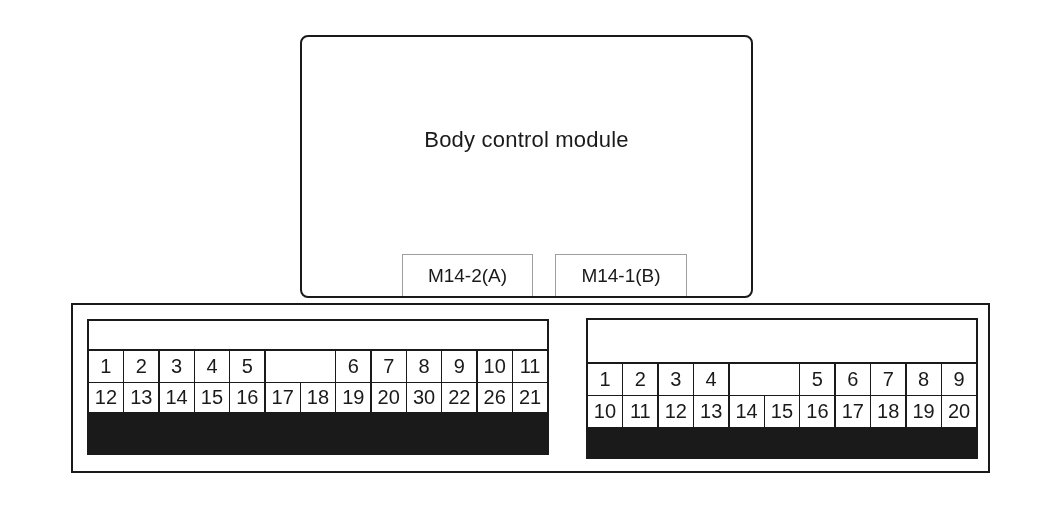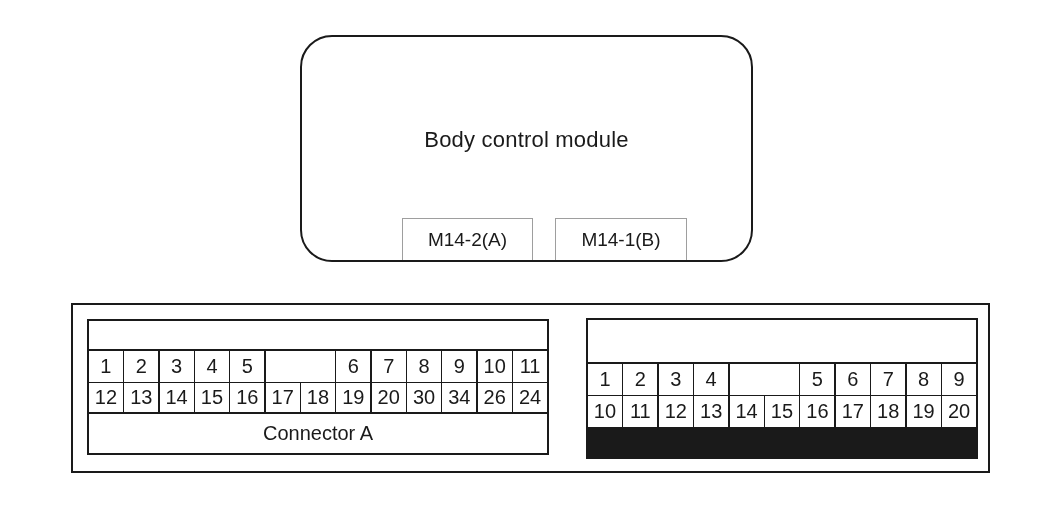--- a/index.html
+++ b/index.html
@@ -16,23 +16,23 @@
     color: #1a1a1a;
     overflow: hidden;
   }
 
   
   .module-box {
     position: absolute;
     left: 300px;
     top: 35px;
     width: 453px;
-    height: 227px;
+    height: 263px;
     border: 2px solid #1a1a1a;
-    border-radius: 32px;
+    border-radius: 8px;
     box-sizing: border-box;
     background: #ffffff;
   }
   .module-title {
     position: absolute;
     left: 0;
     right: 0;
     top: 90px;
     text-align: center;
     font-size: 22px;
@@ -148,25 +148,24 @@
       <div class="pin-cell">12</div>
       <div class="pin-cell">13</div>
       <div class="pin-cell">14</div>
       <div class="pin-cell">15</div>
       <div class="pin-cell">16</div>
       <div class="pin-cell">17</div>
       <div class="pin-cell">18</div>
       <div class="pin-cell">19</div>
       <div class="pin-cell">20</div>
       <div class="pin-cell">30</div>
-      <div class="pin-cell">34</div>
+      <div class="pin-cell">22</div>
       <div class="pin-cell">26</div>
-      <div class="pin-cell">24</div>
+      <div class="pin-cell">21</div>
 
-      <div class="conn-name">Connector A</div>
     </div>
 
     <div class="connector conn-b">
       <div class="strip-full"></div>
 
       <div class="pin-cell">1</div>
       <div class="pin-cell">2</div>
       <div class="pin-cell">3</div>
       <div class="pin-cell">4</div>
       <div class="pin-cell gap-span-2"></div>

